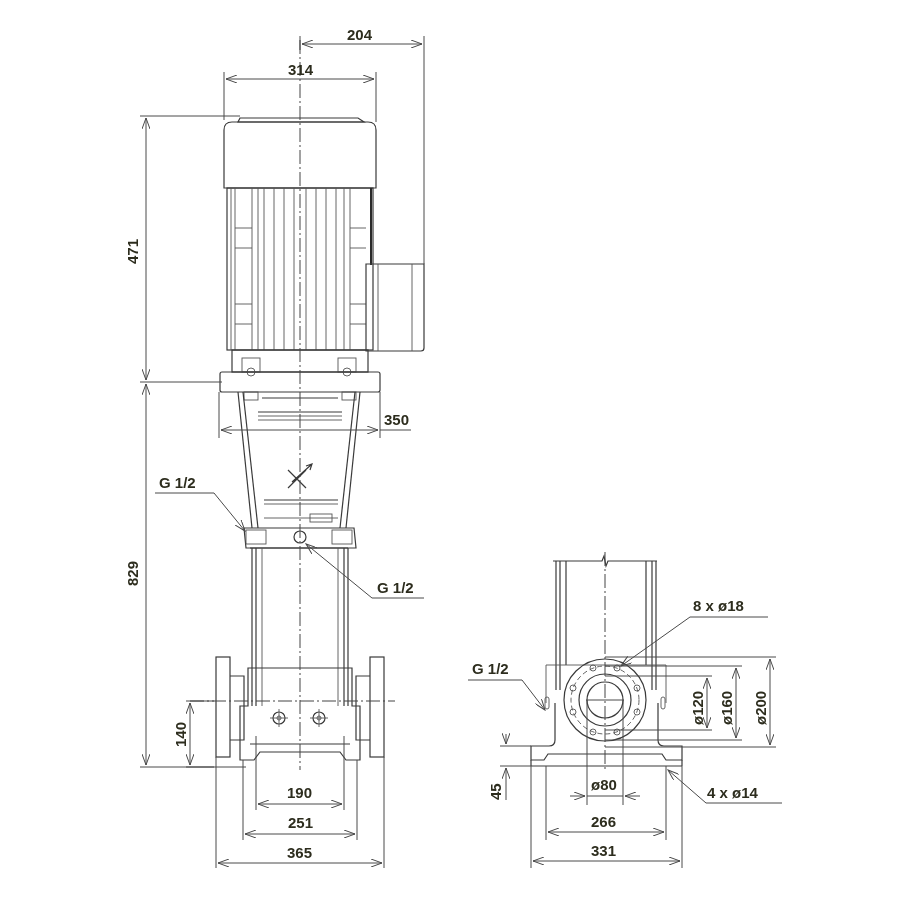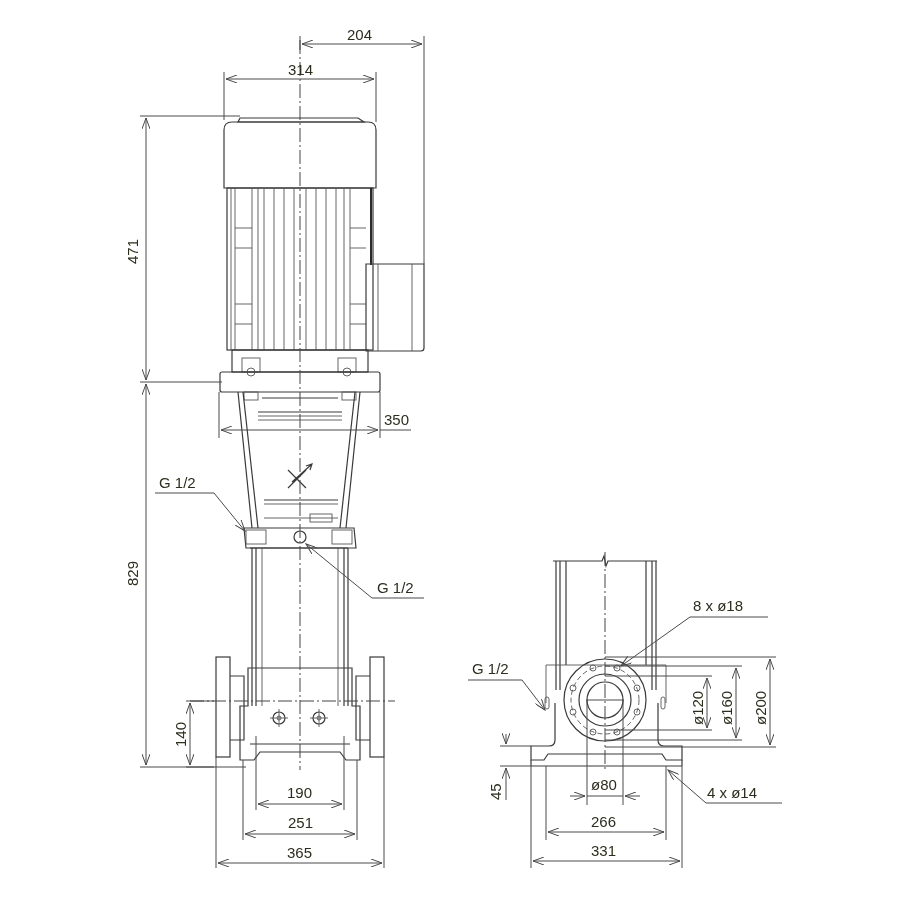--- a/index.html
+++ b/index.html
@@ -1,17 +1,17 @@
 <!DOCTYPE html>
 <html><head>
 <meta charset="utf-8">
 <style>
   html, body { margin: 0; padding: 0; background: #ffffff; }
   body { width: 900px; height: 900px; overflow: hidden; font-family: "Liberation Sans", sans-serif; }
-  #canvas { position: relative; width: 826px; height: 900px; }
+  #canvas { position: relative; width: 826px; height: 900px; font-weight: bold; }
   svg { position: absolute; left: 0; top: 0; }
   .ln { stroke: #3a3a3a; stroke-width: 1.2; fill: none; }
   .thin { stroke: #555; stroke-width: 0.9; fill: none; }
   .thick { stroke: #2a2a2a; stroke-width: 2; fill: none; }
   .cl { stroke: #444; stroke-width: 1; fill: none; stroke-dasharray: 14 3 2 3; }
   .dim { stroke: #4a4a4a; stroke-width: 1; fill: none; }
   .arr { fill: none; stroke: #4a4a4a; stroke-width: 1; }
   .lbl { font-family: "Liberation Sans", sans-serif; font-size: 15px; fill: #2d2d1e; }
 </style>
 </head>

